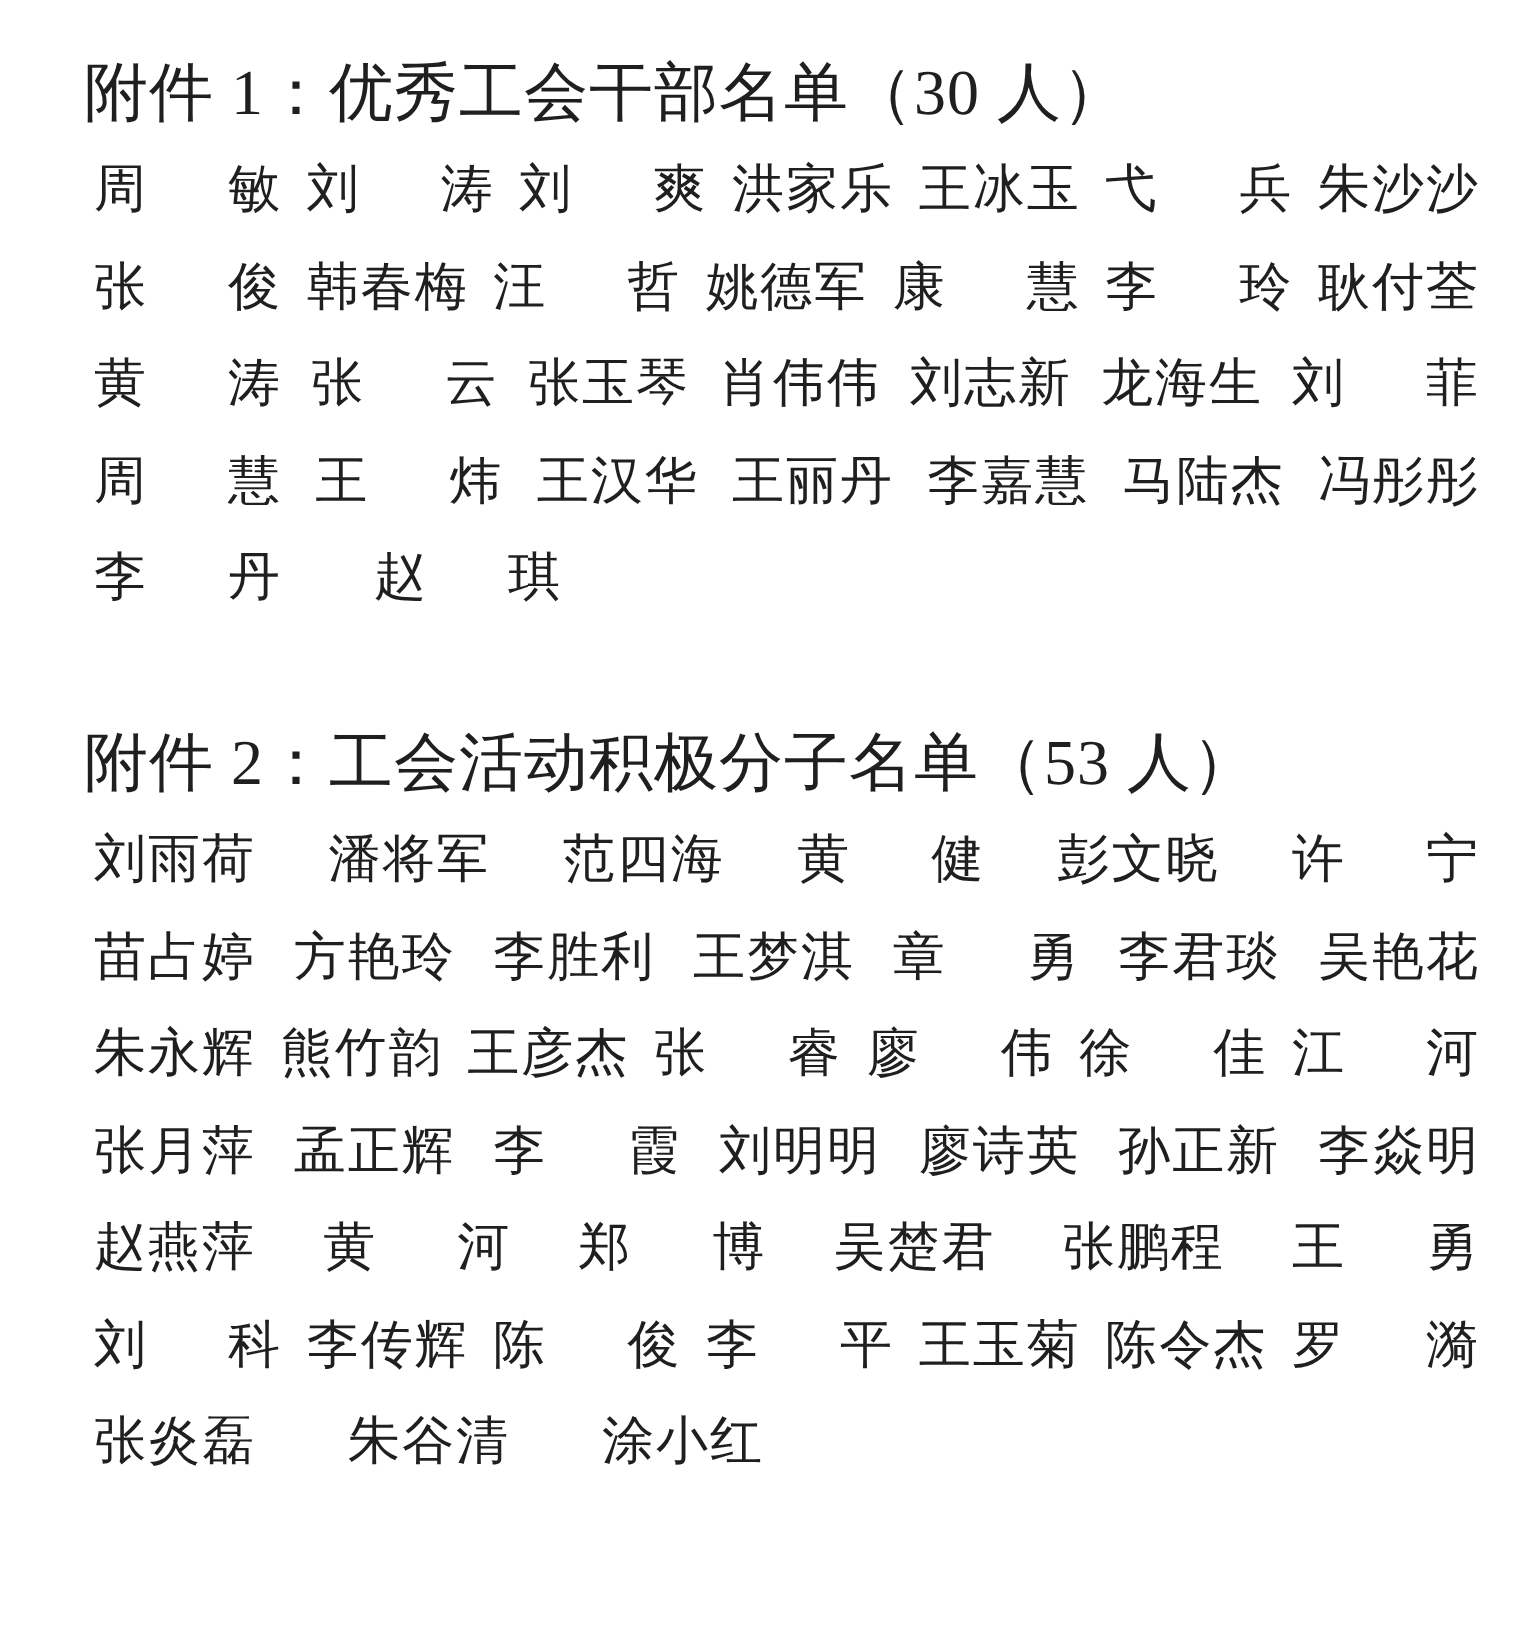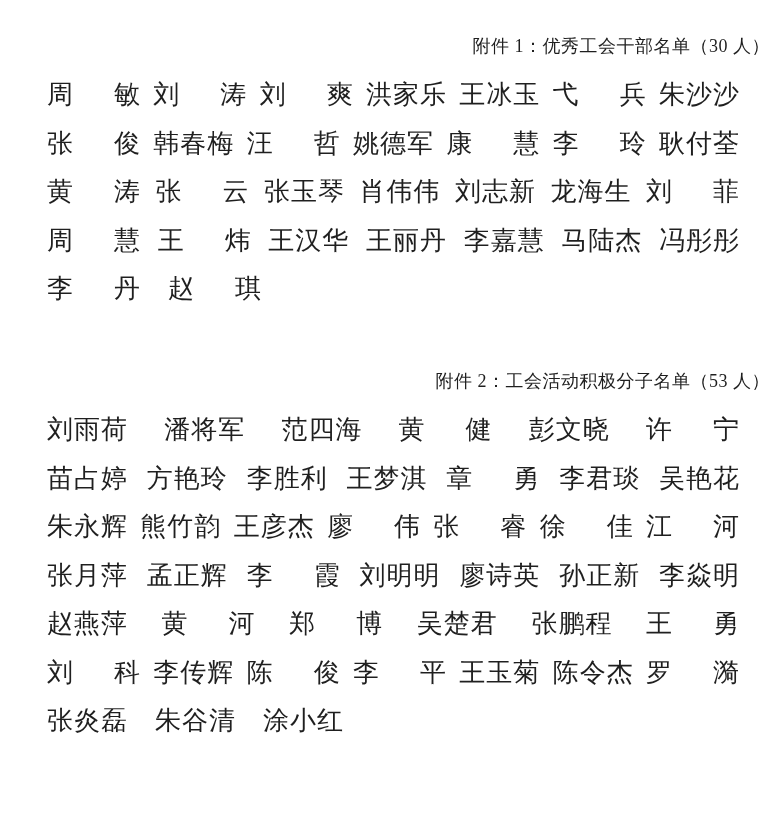--- a/index.html
+++ b/index.html
@@ -17,39 +17,38 @@
     background: #ffffff;
     color: #1f1f1f;
     font-family: "Liberation Serif", "DejaVu Serif", serif;
     font-size: 26px;
   }
   .doc-section { display: block; }
   .doc-section.second { margin-top: 44px; }
   .section-title {
     margin: 0;
     padding-left: 42px;
-    font-size: 18px;
+    font-size: 32px;
     font-weight: normal;
     line-height: 48.5px;
     white-space: pre;
     letter-spacing: 0.5px;
-    text-align: right;
   }
   .rows {
     padding: 0 30px 0 47px;
   }
   .name-row {
     display: flex;
     justify-content: space-between;
     align-items: center;
     height: 48.5px;
   }
   .name-row.partial {
     justify-content: flex-start;
-    gap: 27px;
+    gap: 46px;
   }
   .name {
     white-space: nowrap;
     letter-spacing: 1px;
   }
   .inner-gap {
     display: inline-block;
     width: 40px;
   }
 </style>
@@ -121,22 +120,22 @@
           <span class="name">李胜利</span>
           <span class="name">王梦淇</span>
           <span class="name">章<span class="inner-gap"></span>勇</span>
           <span class="name">李君琰</span>
           <span class="name">吴艳花</span>
         </div>
         <div class="name-row">
           <span class="name">朱永辉</span>
           <span class="name">熊竹韵</span>
           <span class="name">王彦杰</span>
+          <span class="name">张<span class="inner-gap"></span>睿</span>
           <span class="name">廖<span class="inner-gap"></span>伟</span>
-          <span class="name">张<span class="inner-gap"></span>睿</span>
           <span class="name">徐<span class="inner-gap"></span>佳</span>
           <span class="name">江<span class="inner-gap"></span>河</span>
         </div>
         <div class="name-row">
           <span class="name">张月萍</span>
           <span class="name">孟正辉</span>
           <span class="name">李<span class="inner-gap"></span>霞</span>
           <span class="name">刘明明</span>
           <span class="name">廖诗英</span>
           <span class="name">孙正新</span>

